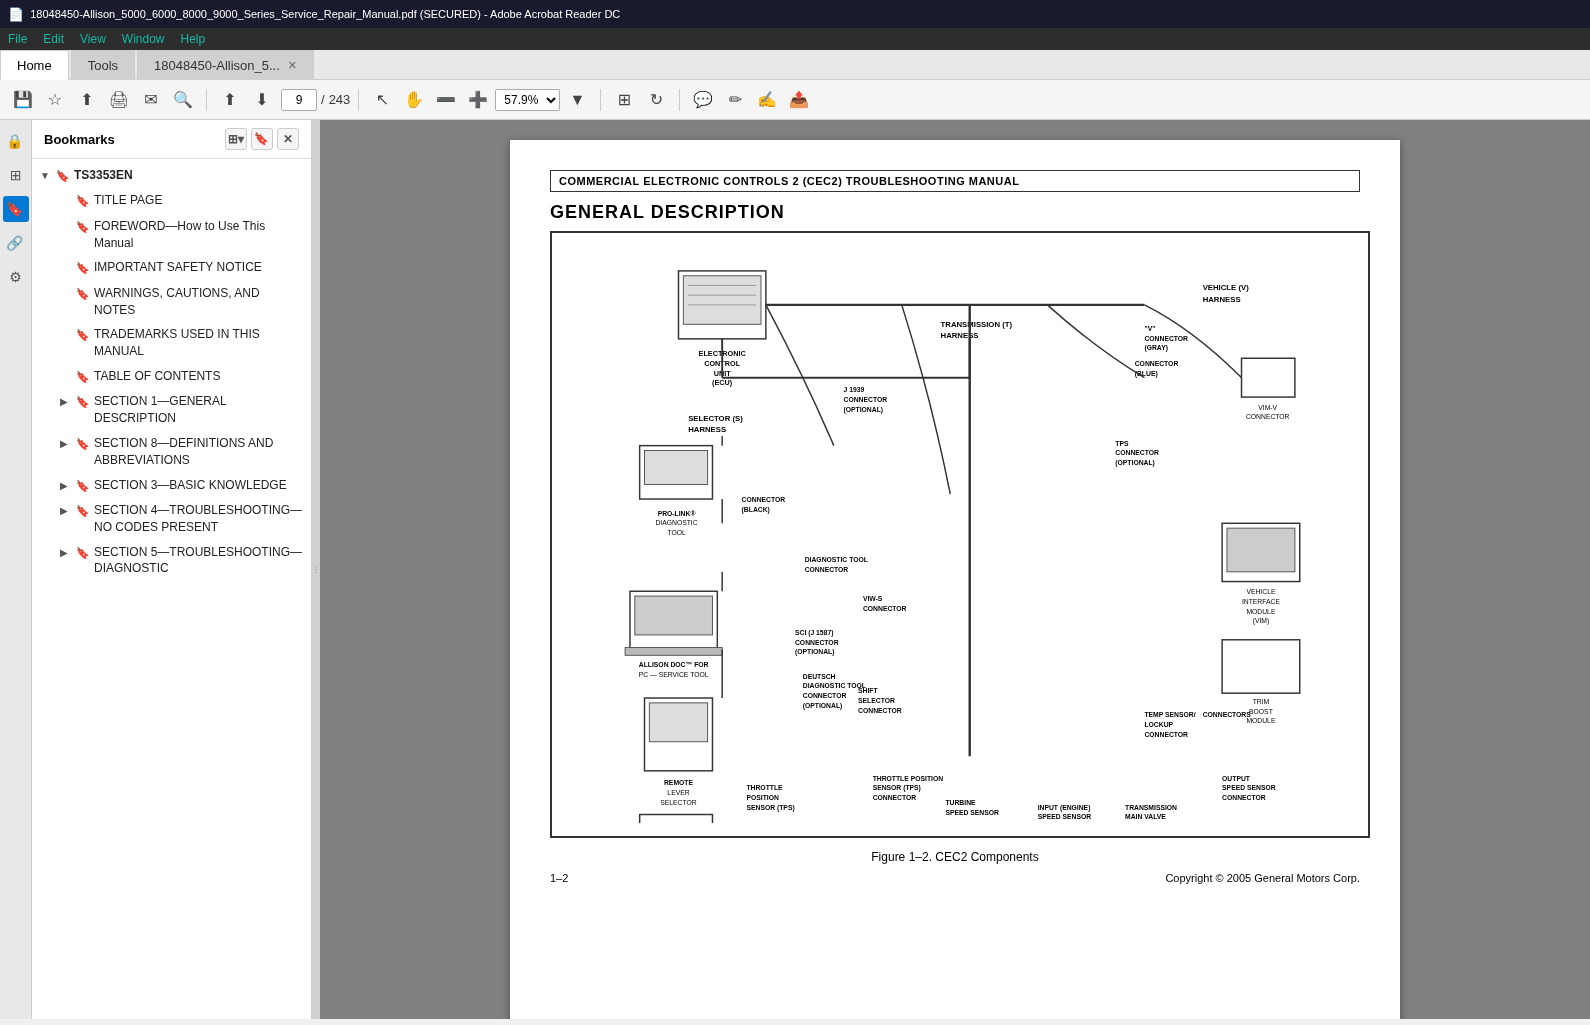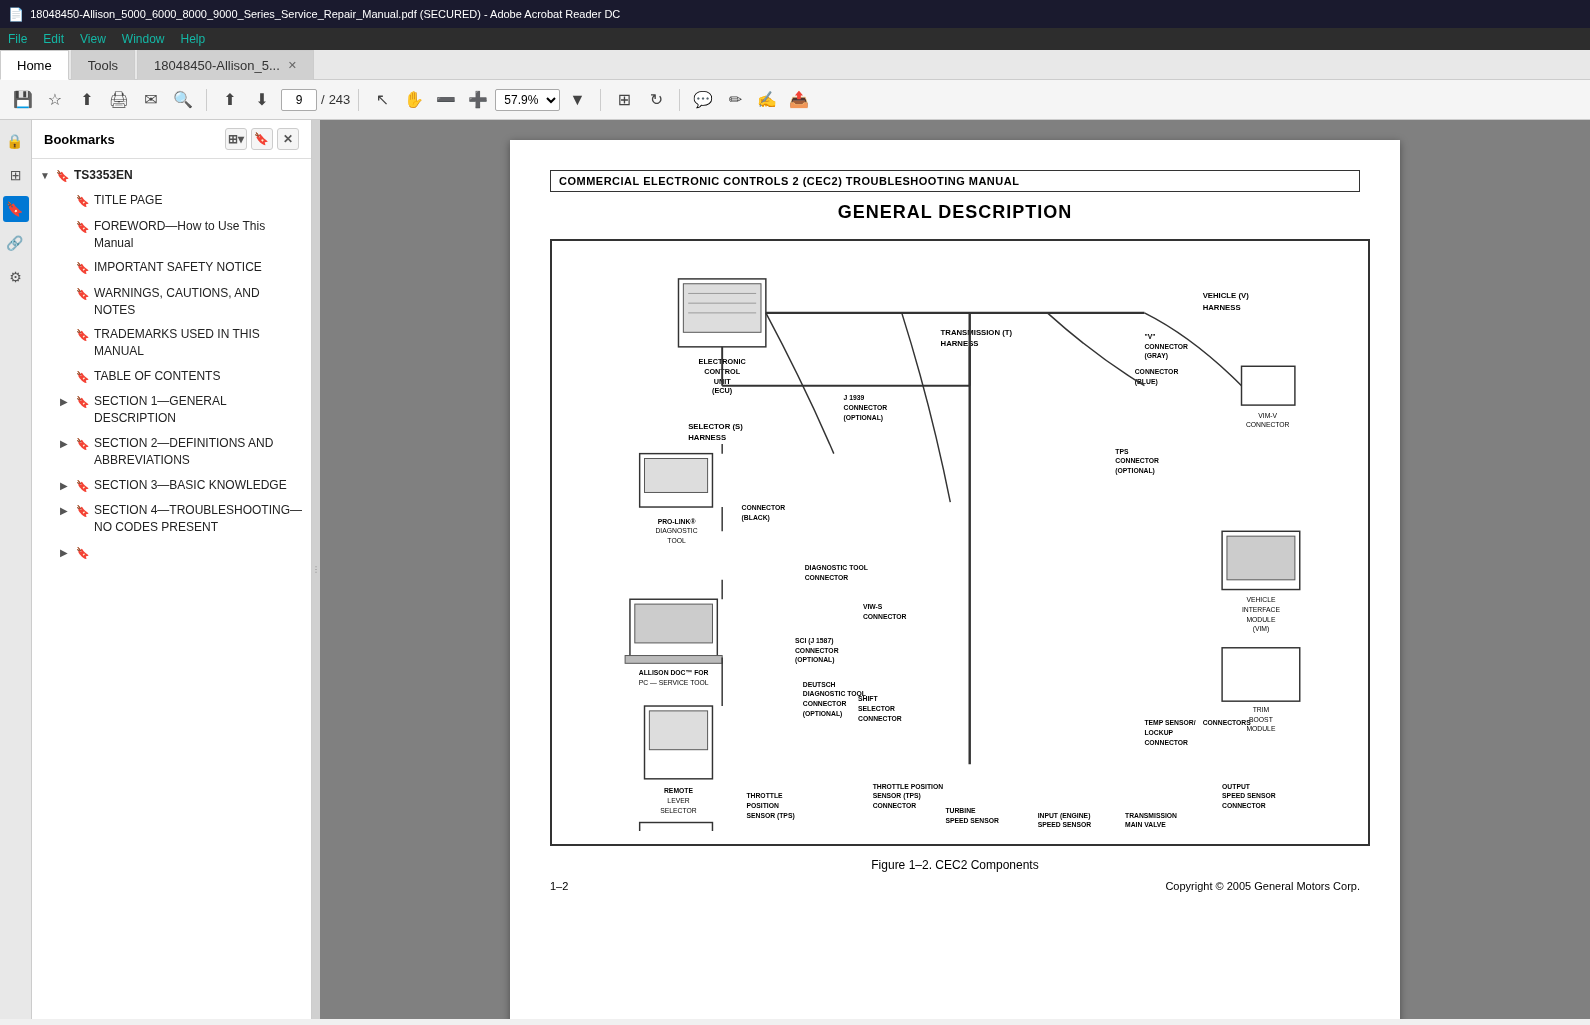--- a/index.html
+++ b/index.html
@@ -249,24 +249,23 @@
       border: 1px solid #333;
       text-align: left;
       padding: 4px 8px;
       font-size: 11px;
       font-weight: bold;
       margin-bottom: 10px;
       letter-spacing: 0.5px;
     }
 
     .pdf-main-title {
-      text-align: center;
       font-size: 18px;
       font-weight: bold;
-      margin-bottom: 16px;
+      margin-bottom: 8px;
       letter-spacing: 1px;
     }
 
     .pdf-diagram-box {
       border: 2px solid #333;
       padding: 10px;
       margin: 0 auto 12px;
       position: relative;
       width: 820px;
       min-height: 580px;
@@ -439,35 +438,36 @@
         <span class="bm-label">TABLE OF CONTENTS</span>
       </div>
       <div class="bm-item bm-indent">
         <span class="bm-arrow">▶</span>
         <span class="bm-icon">🔖</span>
         <span class="bm-label">SECTION 1—GENERAL DESCRIPTION</span>
       </div>
       <div class="bm-item bm-indent">
         <span class="bm-arrow">▶</span>
         <span class="bm-icon">🔖</span>
-        <span class="bm-label">SECTION 2—DEFINITIONS AND ABBREVIATIONS</span>
+        <span class="bm-label">SECTION 8—DEFINITIONS AND ABBREVIATIONS</span>
       </div>
       <div class="bm-item bm-indent">
         <span class="bm-arrow">▶</span>
         <span class="bm-icon">🔖</span>
         <span class="bm-label">SECTION 3—BASIC KNOWLEDGE</span>
       </div>
       <div class="bm-item bm-indent">
         <span class="bm-arrow">▶</span>
         <span class="bm-icon">🔖</span>
         <span class="bm-label">SECTION 4—TROUBLESHOOTING—NO CODES PRESENT</span>
       </div>
       <div class="bm-item bm-indent">
         <span class="bm-arrow">▶</span>
         <span class="bm-icon">🔖</span>
+        <span class="bm-label">SECTION 5—TROUBLESHOOTING—DIAGNOSTIC</span>
       </div>
     </div>
   </div>
 
   <div id="panel-resize">⋮</div>
 
   <div id="pdf-area">
     <div id="pdf-page">
       <div class="pdf-header-box">
         <span>COMMERCIAL ELECTRONIC CONTROLS 2 (CEC2) TROUBLESHOOTING MANUAL</span>

